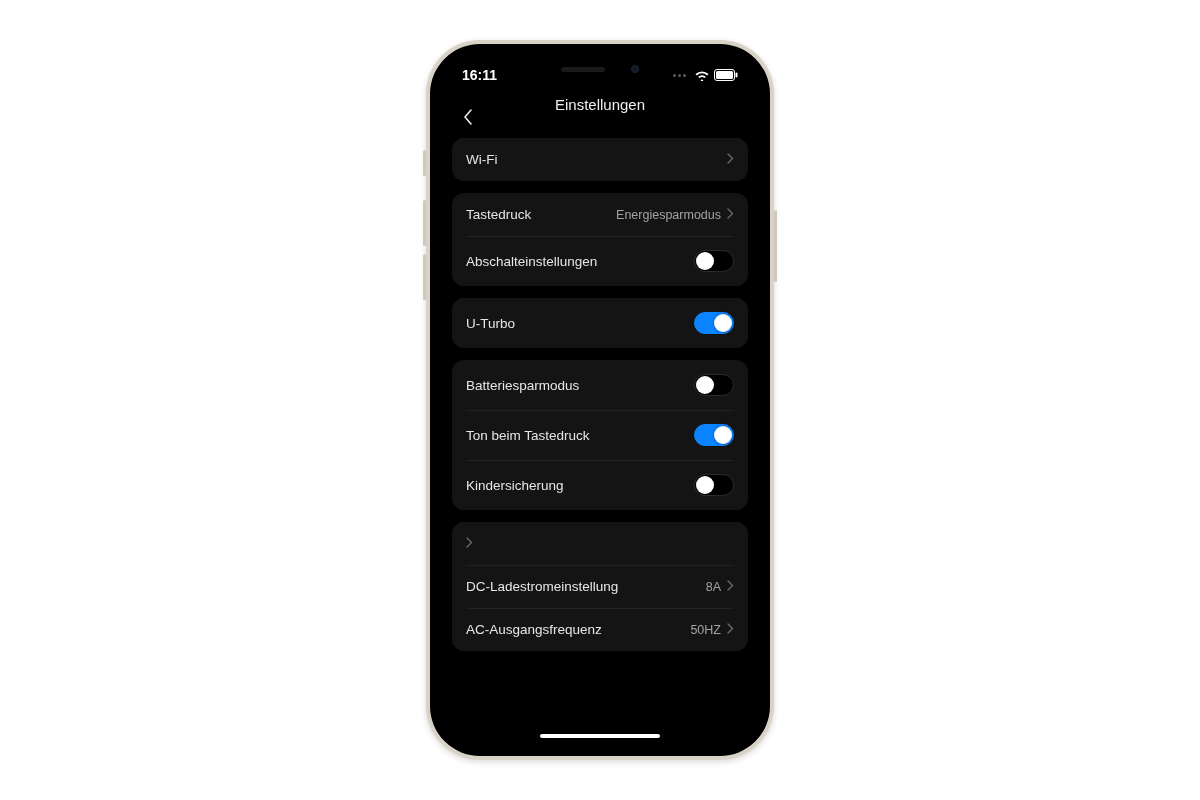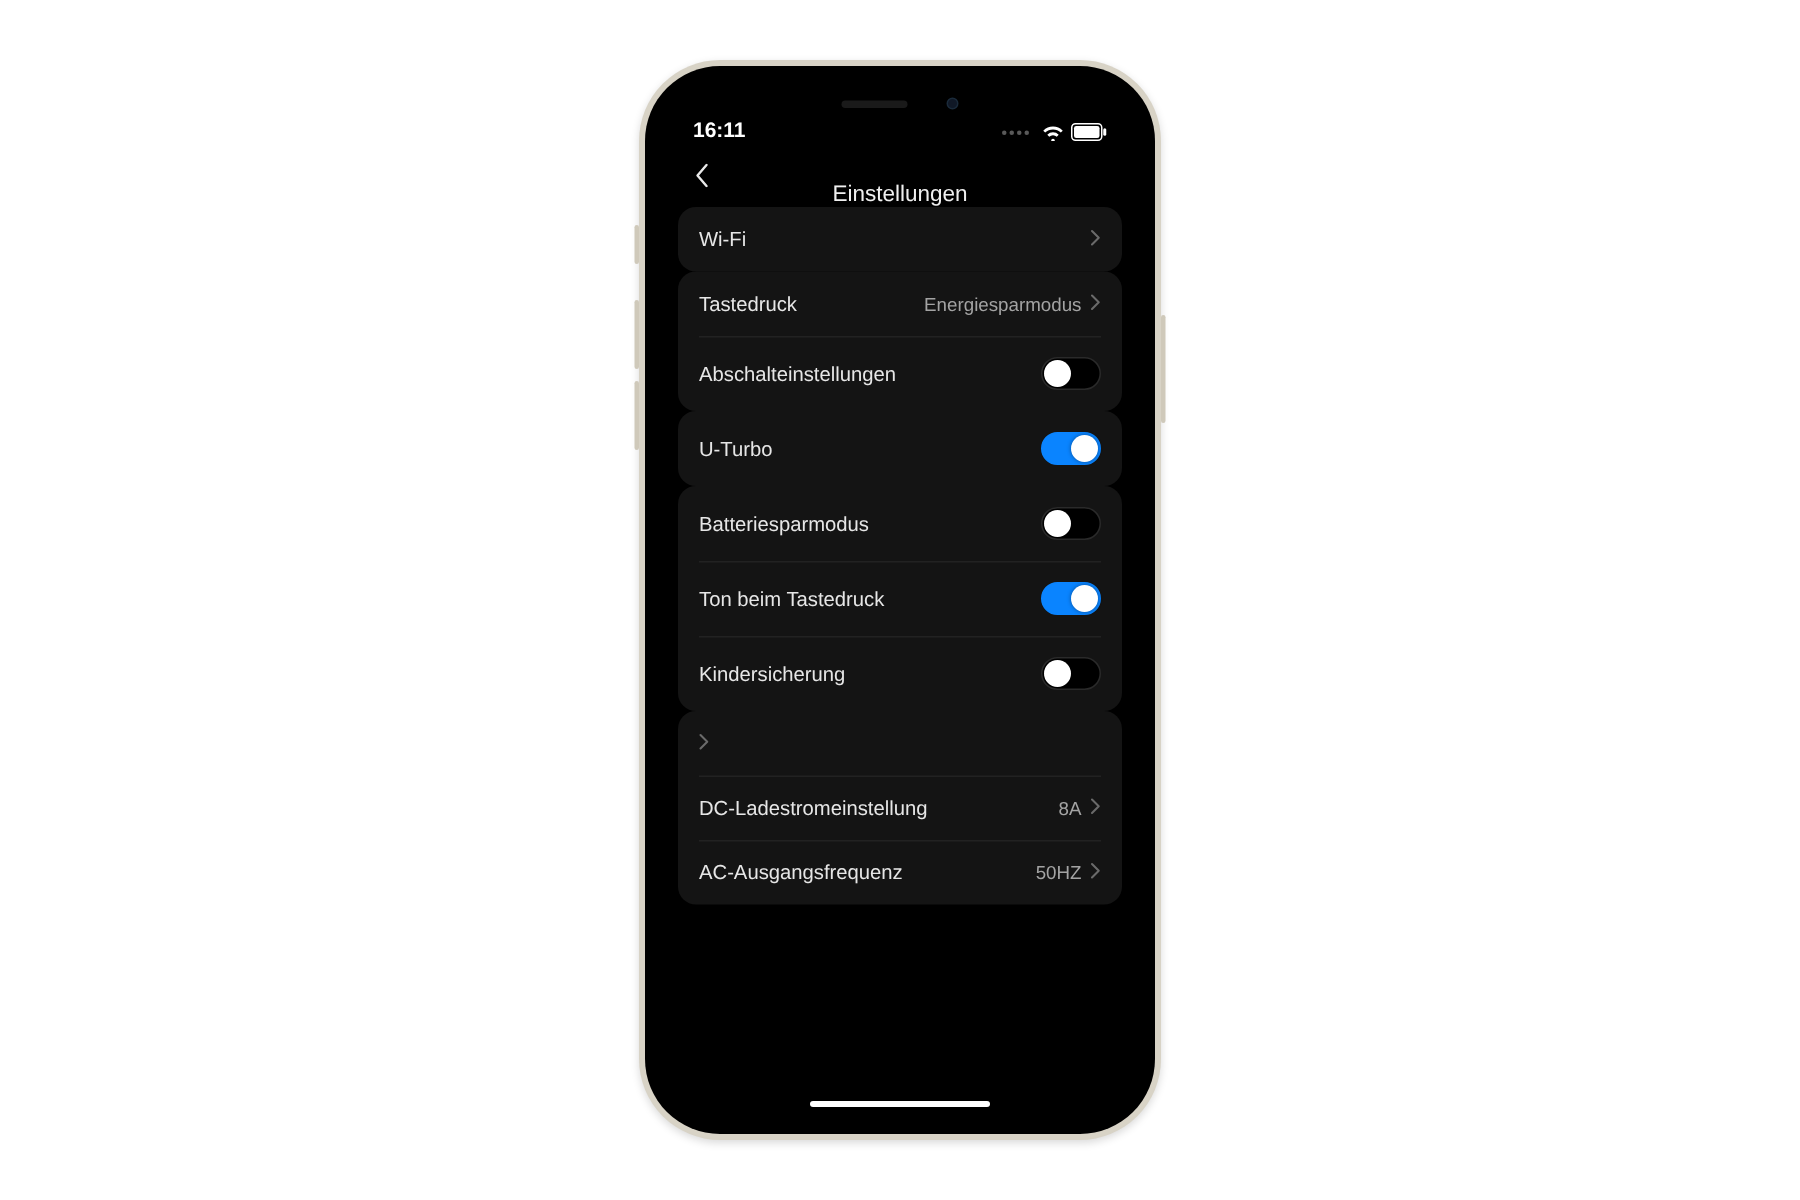--- a/index.html
+++ b/index.html
@@ -60,54 +60,55 @@
     border-bottom-right-radius: 16px;
     z-index: 20;
     display:flex; align-items:center; justify-content:center; gap:26px;
   }
   .notch-speaker { width:44px; height:5px; background:#1a1a1a; border-radius:3px; }
   .notch-cam { width:8px; height:8px; background:#101826; border-radius:50%; border:1px solid #1a2a3a; }
 
   
   .status {
     height: 40px;
-    display:flex; align-items:flex-end; justify-content:space-between;
+    display:flex; align-items:center; justify-content:space-between;
     padding: 0 20px 2px 20px;
     font-size: 14px; font-weight:600; color:#fff;
     position: relative; z-index:10;
   }
   .status-right { display:flex; align-items:center; gap:4px; }
   .dots { display:flex; gap:2px; margin-right:4px; opacity:.35; }
   .dots span { width:3px; height:3px; background:#fff; border-radius:50%; }
   .wifi-icon svg, .battery-icon svg { display:block; }
 
   
   .header {
     height: 42px;
-    display:flex; align-items:flex-end; justify-content:center;
+    display:flex; align-items:flex-start; justify-content:center;
     position:relative;
     color:#f0f0f0;
     font-size:15px;
   }
   .back {
     position:absolute; left:14px; top:50%; transform:translateY(-50%);
     width:24px; height:24px; display:flex; align-items:center; justify-content:center;
     color:#e8e8e8;
   }
 
   
   .content {
     position:absolute; top:82px; bottom:0; left:0; right:0;
     overflow:hidden;
     padding: 0 10px;
   }
 
   .group {
     background:#141414;
     border-radius:12px;
+    margin-bottom:12px;
   }
   .row {
     display:flex; align-items:center; justify-content:space-between;
     padding: 14px 14px;
     font-size:13.5px;
     color:#e6e6e6;
     position:relative;
   }
   .row + .row::before {
     content:"";

